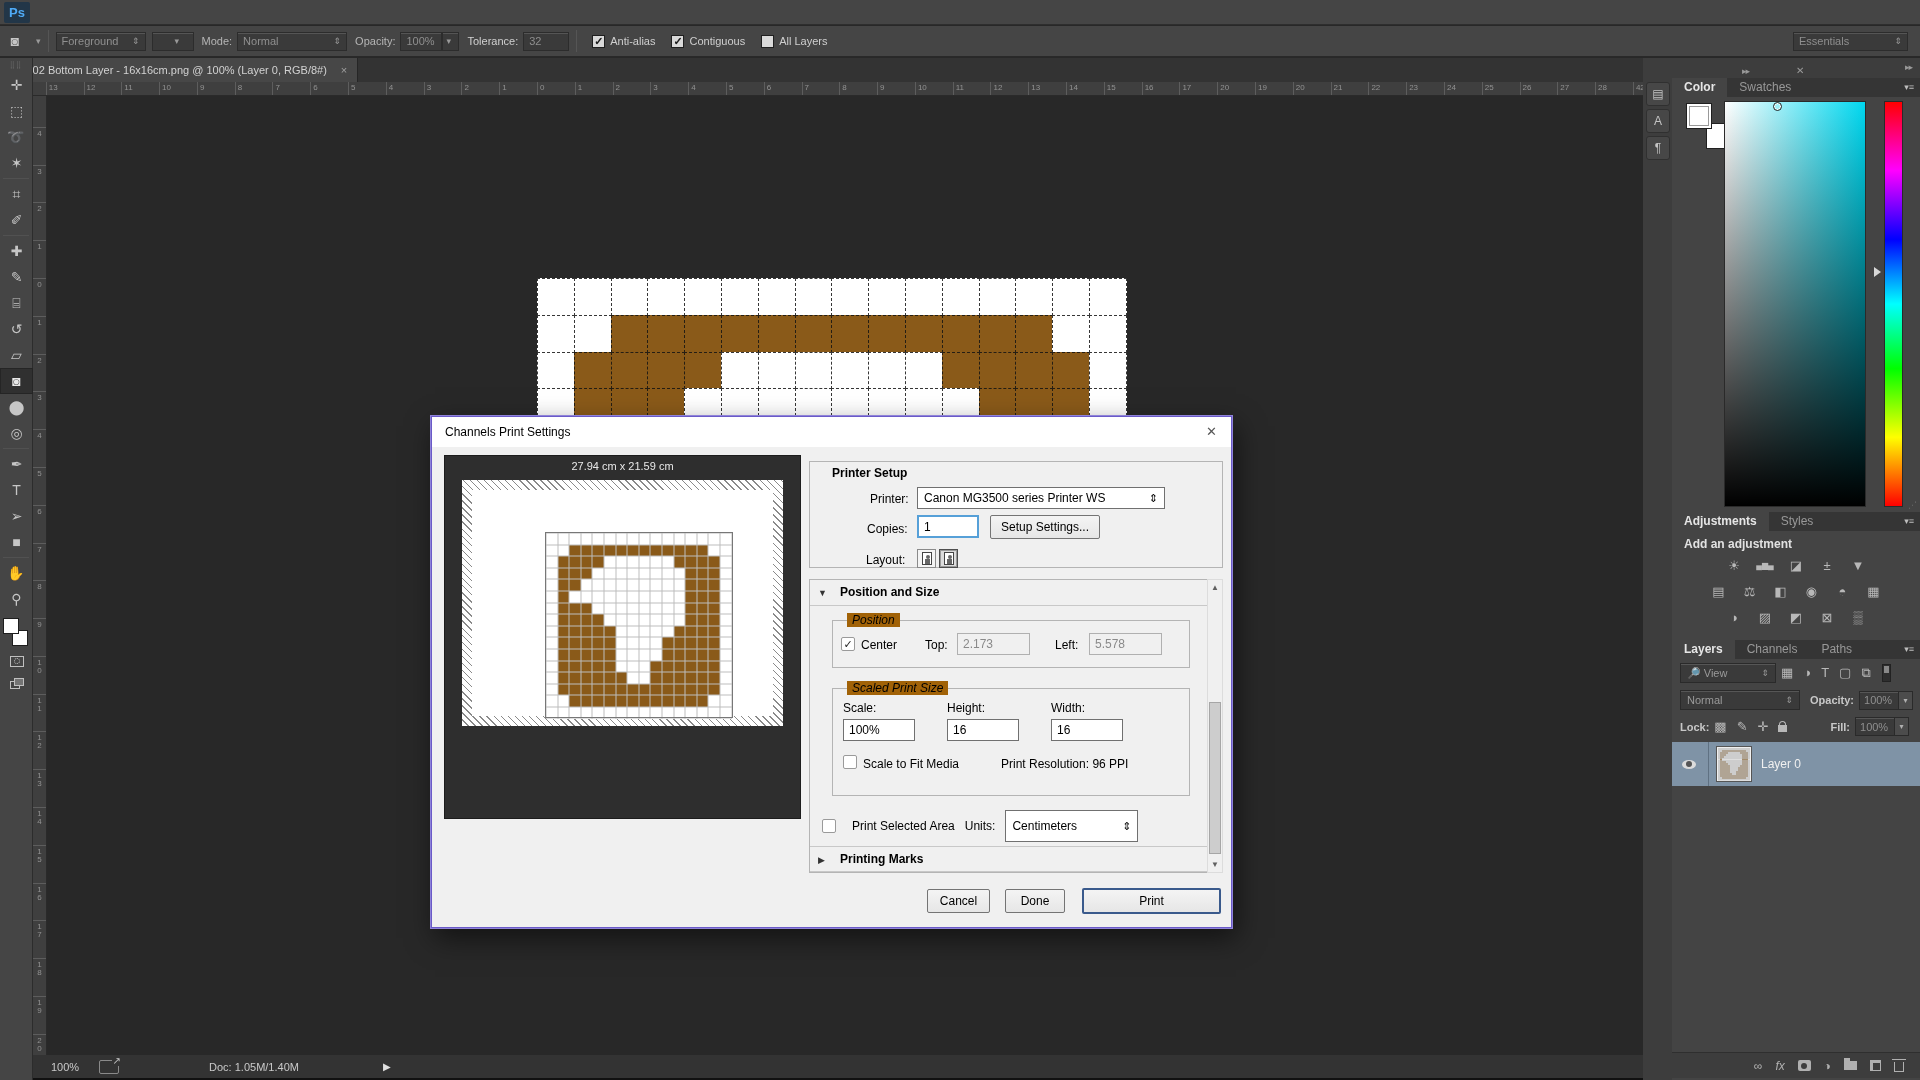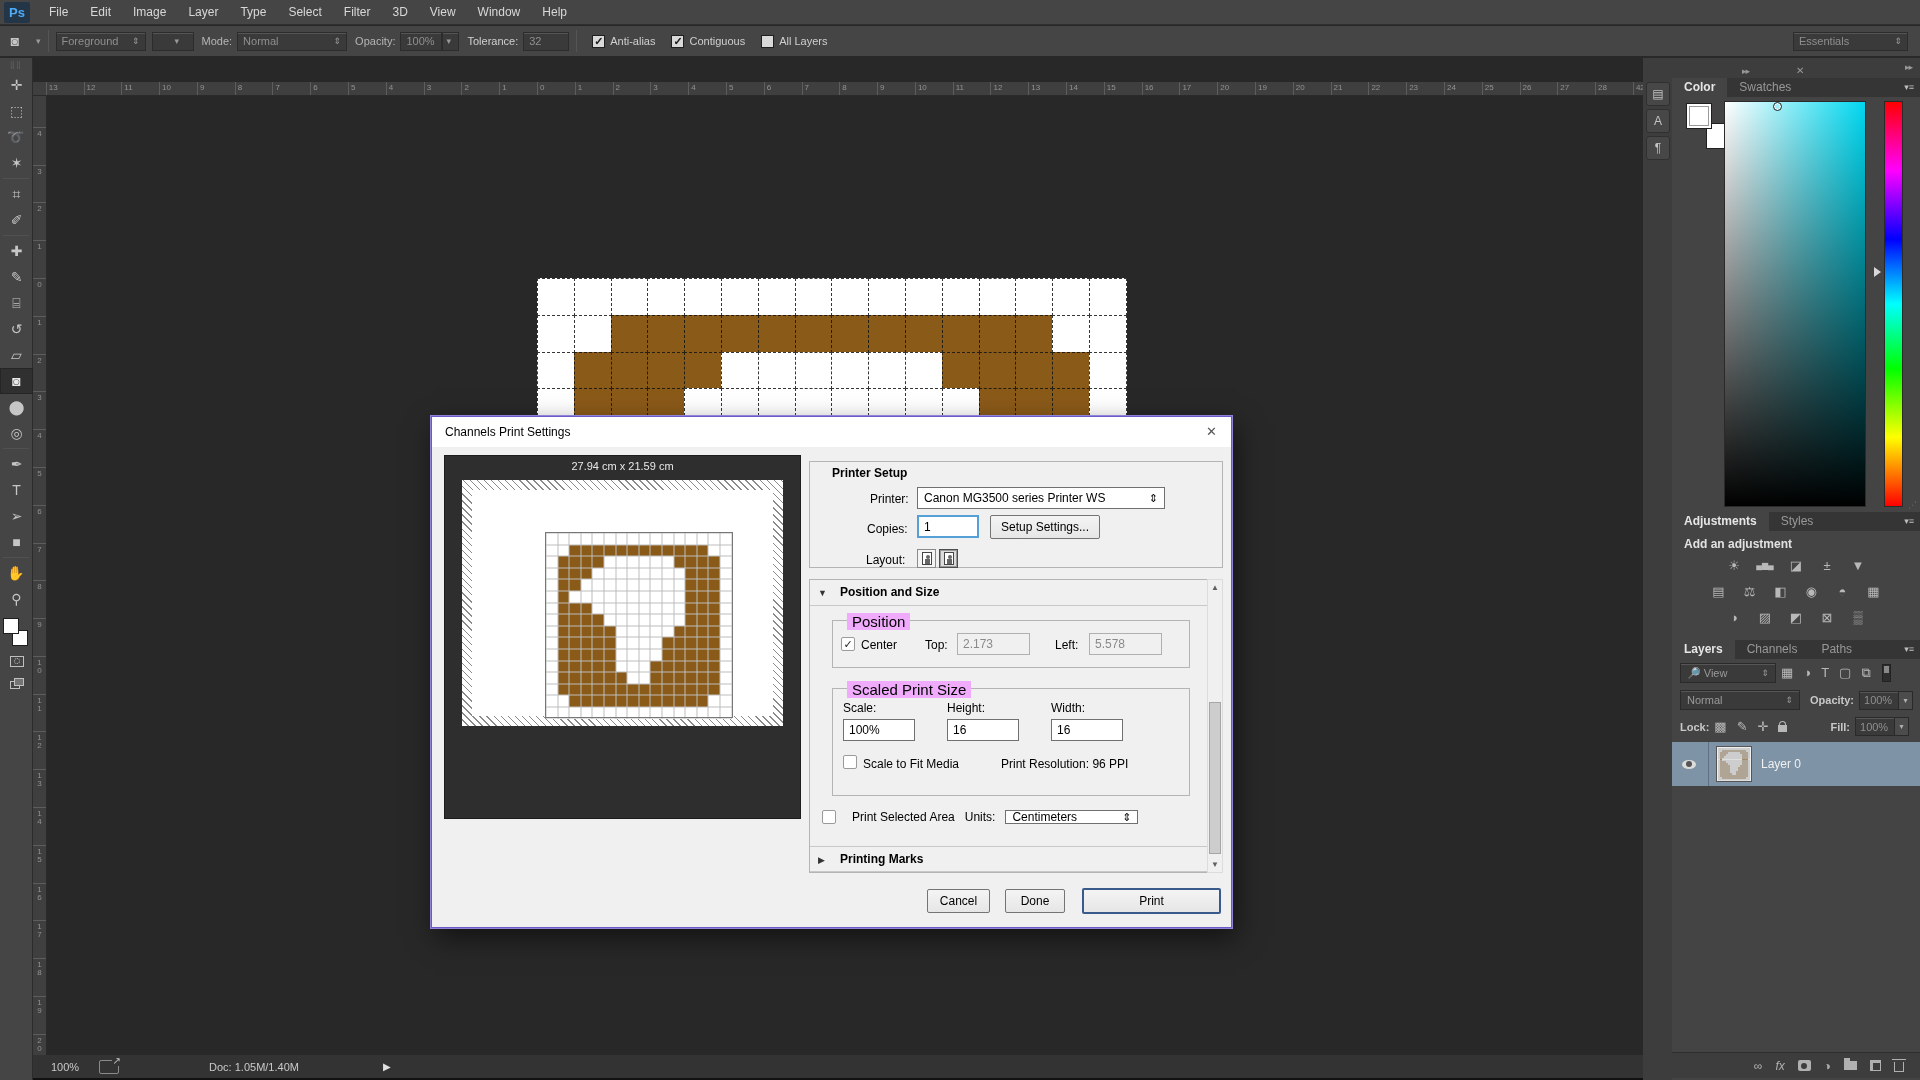--- a/index.html
+++ b/index.html
@@ -188,47 +188,34 @@
 
   #scrollpane { position:absolute; left:377px; top:162px; width:398px; height:294px; border:1px solid #b4b4b4;
     border-right:none; overflow:hidden; background:#f0f0f0; }
   #vscroll { position:absolute; left:775px; top:162px; width:16px; height:294px; background:#f0f0f0; border:1px solid #dcdcdc; }
   #vscroll .arr { position:absolute; left:0; width:14px; height:15px; color:#606060; font-size:8px; text-align:center; line-height:15px; }
   #vscroll .thumb { position:absolute; left:1px; width:12px; top:122px; height:152px; background:#cdcdcd; border:1px solid #a6a6a6; }
   .sec-head { position:absolute; left:0; width:398px; height:26px; border-bottom:1px solid #c8c8c8; background:#f0f0f0; }
   .sec-head .tri { position:absolute; left:8px; top:8px; font-size:9px; color:#333; }
   .sec-head .txt { position:absolute; left:30px; top:5px; font-weight:bold; }
   .groupbox { position:absolute; border:1px solid #b4b4b4; }
-  .groupbox > .legend { position:absolute; left:14px; top:-8px; background:#f0abfc; padding:0 5px; font-size:15px; }
+  .groupbox > .legend { position:absolute; left:14px; top:-8px; background:#a16207; padding:0 5px; font-size:12px;font-style:italic; }
   #btn-cancel { left:495px; top:472px; width:63px; height:24px; }
   #btn-done   { left:573px; top:472px; width:60px; height:24px; }
   #btn-print  { left:650px; top:471px; width:139px; height:26px; border:2px solid #3a5a8c; }
 
   .tiny { font-size:11px; }
 </style>
 </head>
 <body>
 
 <div id="stage">
 
   <div id="menubar" class="abs">
     <div id="ps-logo">Ps</div>
-    <div id="menu-items" style="display: flex;">
-        <span class="menu-item">File</span>
-        <span class="menu-item">Edit</span>
-        <span class="menu-item">Image</span>
-        <span class="menu-item">Layer</span>
-        <span class="menu-item">Type</span>
-        <span class="menu-item">Select</span>
-        <span class="menu-item">Filter</span>
-        <span class="menu-item">3D</span>
-        <span class="menu-item">View</span>
-        <span class="menu-item">Window</span>
-        <span class="menu-item">Help</span>
-      </div>
   </div>
 
   <div id="optionsbar" class="abs">
     <span class="tool" style="width:30px;height:24px">◙</span>
     <span class="spin">▾</span>
     <span class="ob-sep"></span>
     <span class="ob-box ob-select" style="width:90px">
       <span>Foreground</span>
         <span class="spin">⇕</span>
       </span>
@@ -260,20 +247,27 @@
           <span style="color: rgb(207, 207, 207);">All Layers</span>
         </span>
       </span>
     <span style="flex:1"></span>
     <span class="ob-box ob-select" style="width:115px;margin-right:12px">
       <span>Essentials</span>
         <span class="spin">⇕</span>
       </span>
   </div>
 
+  <div id="tabbar" class="abs">
+    <span id="tab-chevrons">⠿</span>
+    <div id="doctab">
+      <span>02 Bottom Layer - 16x16cm.png @ 100% (Layer 0, RGB/8#)</span>
+      <span class="close">×</span>
+    </div>
+  </div>
 
   <div id="hruler" class="abs">
       <div class="htick" style="left: 12.73px;">
         <span>13</span>
       </div>
       <div class="htick" style="left: 50.52px;">
         <span>12</span>
       </div>
       <div class="htick" style="left: 88.31px;">
         <span>11</span>
@@ -1599,21 +1593,21 @@
           </span>
         <span class="dlg-cbx" style="position:absolute; left:10px; top:66px"></span>
         <span class="fl" style="left:30px; top:68px">Scale to Fit Media</span>
         <span class="fl" style="left:168px; top:68px">Print Resolution: 96 PPI</span>
       </div>
 
       <div style="position:absolute; left:12px; top:230px; display:flex; align-items:center">
         <span class="dlg-cbx"></span>
         <span style="margin-left:8px">Print Selected Area</span>
         <span style="margin-left:10px">Units:</span>
-        <span class="white-select" style="position:static; width:133px; height:14px; margin-left:10px">
+        <span class="white-select" style="position:static; width:133px; height:32px; margin-left:10px">
           <span>Centimeters</span>
           <span class="tiny">⇕</span>
           </span>
       </div>
 
       <div class="sec-head" style="top:266px; border-top:1px solid #c8c8c8">
         <span class="tri">▶</span>
         <span class="txt">Printing Marks</span>
       </div>
 

